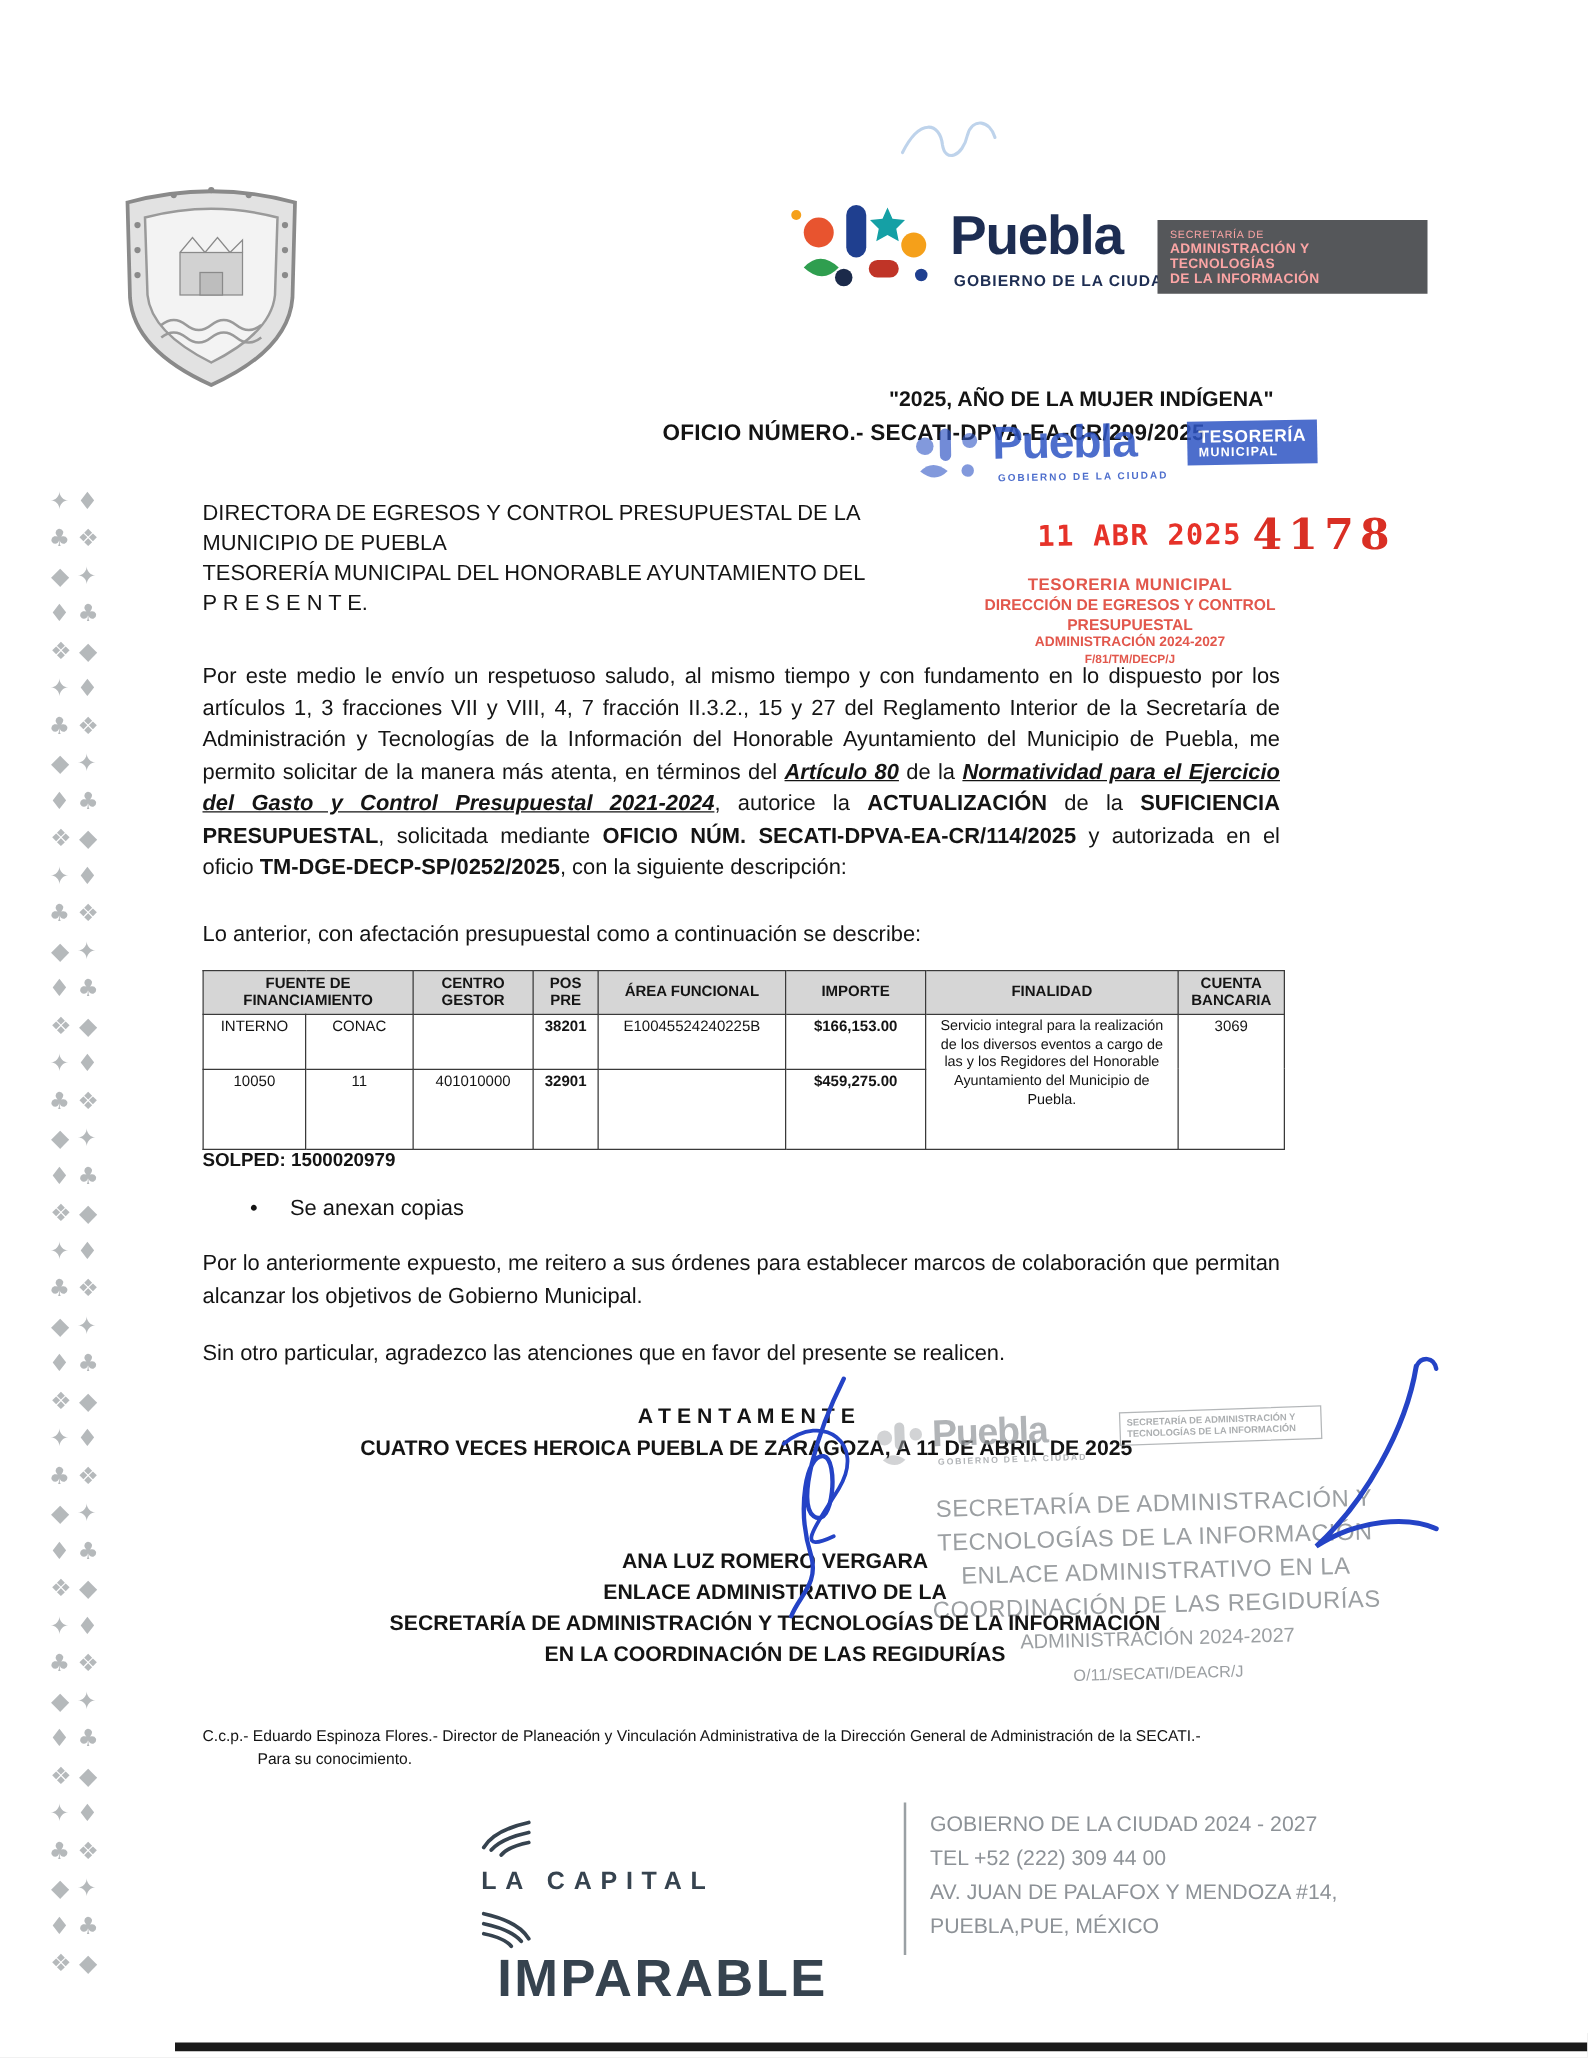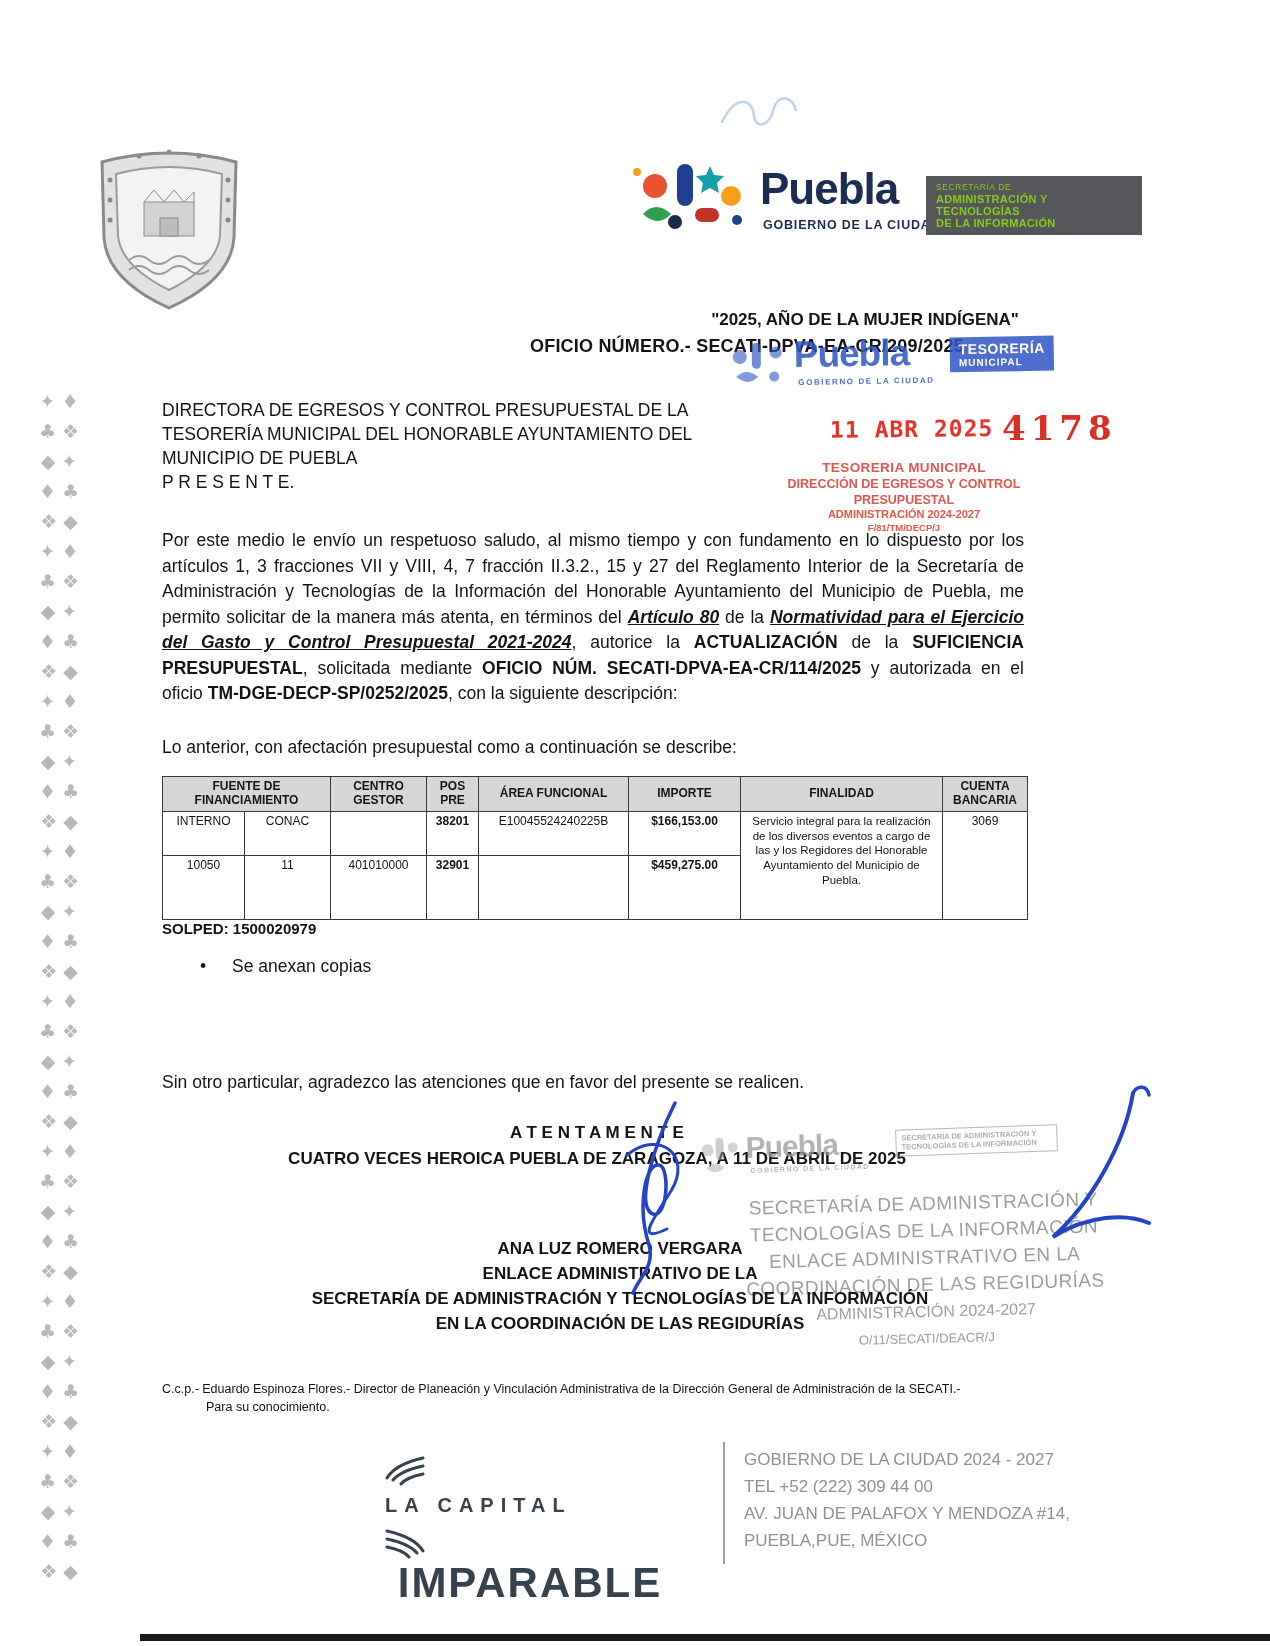--- a/index.html
+++ b/index.html
@@ -6,21 +6,21 @@
   .page{position:relative;width:1270px;height:1646px;margin:0 auto;background:#ffffff;
         font-family:"Liberation Sans",sans-serif;color:#141414;overflow:hidden;}
   .abs{position:absolute;}
   .b{font-weight:bold;}
   
   .strip{white-space:pre-line;color:#a9adb0;font-size:19px;line-height:30px;text-align:center;
          font-family:"DejaVu Sans",sans-serif;opacity:.85;}
   
   .brand{font-weight:800;font-size:44px;color:#1d2d52;letter-spacing:-1px;}
   .brand-sub{font-weight:bold;font-size:12.5px;color:#1d2d52;letter-spacing:.8px;}
-  .badge{background:#55575a;color:#84cc16;padding:6px 10px;width:196px;}
+  .badge{background:#55575a;color:#fca5a5;padding:6px 10px;width:196px;}
   .badge .b1{font-size:8.5px;letter-spacing:.6px;}
   .badge .b2{font-size:11px;font-weight:bold;letter-spacing:.3px;margin-top:1px;}
   .badge .b3{font-size:11px;font-weight:bold;letter-spacing:.3px;}
   .headline{font-weight:bold;font-size:17px;text-align:center;}
   .oficio{font-weight:bold;font-size:18px;text-align:left;letter-spacing:.2px;}
   
   .stamp-blue{transform:rotate(-1deg);opacity:.85;z-index:6;}
   .sb-brand{position:absolute;left:66px;top:-2px;font-weight:800;font-size:37px;color:#2f55c4;letter-spacing:-1px;}
   .sb-sub{position:absolute;left:70px;top:42px;font-size:8px;font-weight:bold;color:#2f55c4;letter-spacing:1.6px;}
   .sb-box{position:absolute;left:222px;top:4px;background:#2f55c4;color:#fff;padding:4px 9px;}
@@ -183,22 +183,22 @@
     <div class="sb-brand">Puebla</div>
     <div class="sb-sub">GOBIERNO DE LA CIUDAD</div>
     <div class="sb-box">
       <div class="t1">TESORERÍA</div>
       <div class="t2">MUNICIPAL</div>
     </div>
   </div>
 
   <div class="abs addr" style="left:162px;top:398px;width:640px;">
     <div>DIRECTORA DE EGRESOS Y CONTROL PRESUPUESTAL DE LA</div>
+    <div>MUNICIPIO DE PUEBLA</div>
     <div>TESORERÍA MUNICIPAL DEL HONORABLE AYUNTAMIENTO DEL</div>
-    <div>MUNICIPIO DE PUEBLA</div>
     <div>P R E S E N T E.</div>
   </div>
 
   <div class="abs red-date" style="left:830px;top:416px;">11 ABR 2025</div>
   <div class="abs folio" style="left:1002px;top:408px;">4178</div>
   <div class="abs red-block" style="left:728px;top:460px;width:352px;">
     <div class="l1">TESORERIA MUNICIPAL</div>
     <div class="l2">DIRECCIÓN DE EGRESOS Y CONTROL</div>
     <div class="l3">PRESUPUESTAL</div>
     <div class="l4">ADMINISTRACIÓN 2024-2027</div>
@@ -252,20 +252,21 @@
           <td class="b">$459,275.00</td>
         </tr>
       </tbody>
     </table>
   </div>
 
   <div class="abs solped" style="left:162px;top:920px;">SOLPED: 1500020979</div>
 
   <div class="abs bullet-line" style="left:200px;top:956px;"><span>Se anexan copias</span></div>
 
+  <p class="abs body-p" style="left:162px;top:998px;width:862px;">Por lo anteriormente expuesto, me reitero a sus órdenes para establecer marcos de colaboración que permitan alcanzar los objetivos de Gobierno Municipal.</p>
 
   <p class="abs body-p" style="left:162px;top:1070px;width:862px;">Sin otro particular, agradezco las atenciones que en favor del presente se realicen.</p>
 
   <div class="abs atent" style="left:162px;top:1120px;width:870px;">
     <div>A T E N T A M E N T E</div>
     <div>CUATRO VECES HEROICA PUEBLA DE ZARAGOZA, A 11 DE ABRIL DE 2025</div>
   </div>
 
   <div class="abs stamp-gray" style="left:700px;top:1126px;width:380px;height:60px;">
     <svg class="abs" style="left:0;top:4px;" width="44" height="44" viewBox="0 0 44 44">

